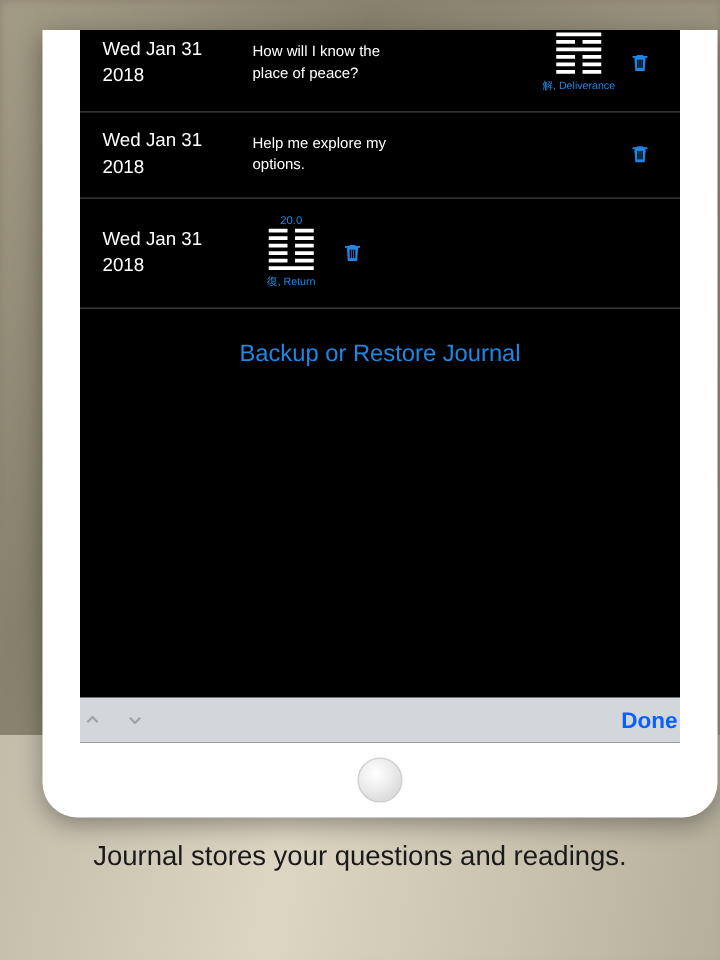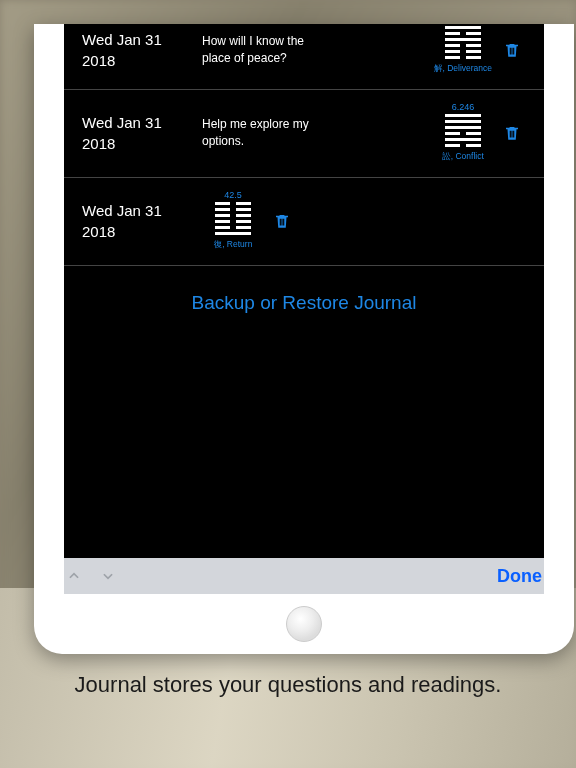--- a/index.html
+++ b/index.html
@@ -205,53 +205,35 @@
                 <rect x="9" y="9" width="1.5" height="9" fill="#000"></rect>
                 <rect x="11.25" y="9" width="1.5" height="9" fill="#000"></rect>
                 <rect x="13.5" y="9" width="1.5" height="9" fill="#000"></rect>
               </svg>
             </span>
           </div>
         </div>
         <div class="entry">
           <div class="entry-date">Wed Jan 31<br>2018</div>
           <div class="entry-q">Help me explore my<br>options.</div>
-          <div class="hex-block">
-            <div class="hex-num">6.246</div>
-            <div class="hexagram">
-              <div class="hx-line solid"></div>
-              <div class="hx-line solid"></div>
-              <div class="hx-line solid"></div>
-              <div class="hx-line broken">
-                <span></span>
-                <span></span>
-              </div>
-              <div class="hx-line solid"></div>
-              <div class="hx-line broken">
-                <span></span>
-                <span></span>
-              </div>
-            </div>
-            <div class="hex-name">訟, Conflict</div>
-          </div>
           <div class="trash-wrap">
             <span>
               <svg width="18" height="20" viewBox="0 0 24 24" fill="#1e87e5">
                 <path d="M6 7h12l-1 14H7L6 7zm3-3h6l1 2H8l1-2zM4 5h16v2H4z"></path>
                 <rect x="9" y="9" width="1.5" height="9" fill="#000"></rect>
                 <rect x="11.25" y="9" width="1.5" height="9" fill="#000"></rect>
                 <rect x="13.5" y="9" width="1.5" height="9" fill="#000"></rect>
               </svg>
             </span>
           </div>
         </div>
         <div class="entry">
           <div class="entry-date">Wed Jan 31<br>2018</div>
           <div class="hex-block">
-            <div class="hex-num">42.5</div>
+            <div class="hex-num">20.0</div>
             <div class="hexagram">
               <div class="hx-line broken">
                 <span></span>
                 <span></span>
               </div>
               <div class="hx-line broken">
                 <span></span>
                 <span></span>
               </div>
               <div class="hx-line broken">

